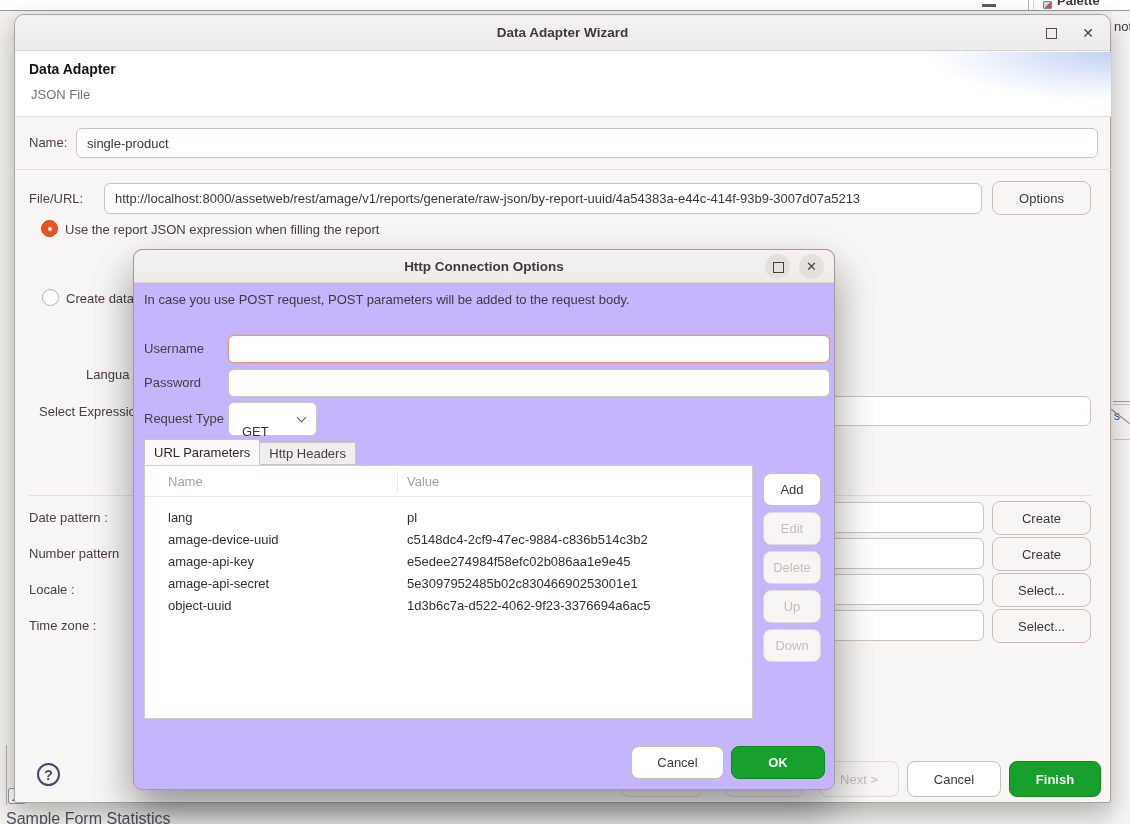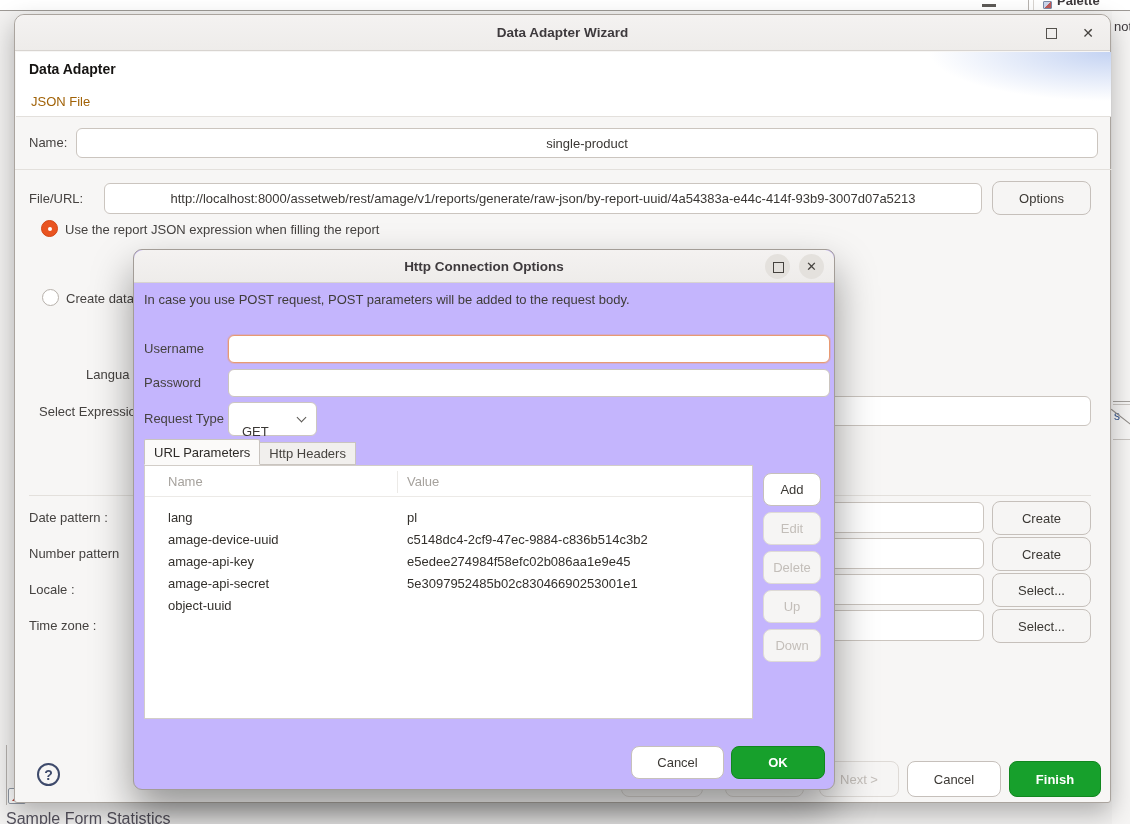--- a/index.html
+++ b/index.html
@@ -30,24 +30,24 @@
   
   .wizard { left:14px; top:14px; width:1097px; height:789px; background:#f7f6f5; border:1px solid #aaa49e; border-radius:10px 10px 3px 3px; box-shadow:0 10px 26px rgba(0,0,0,.28); }
   .w-titlebar { left:0; top:0; width:100%; height:36px; background:linear-gradient(#f4f2f1,#eeecea); border-bottom:1px solid #d8d4d0; border-radius:10px 10px 0 0; }
   .w-title { width:100%; text-align:center; line-height:36px; font-weight:bold; color:#3e3a3d; font-size:13.5px; }
   .winbox { top:13px; width:11px; height:11px; border:1.5px solid #55524e; cursor:pointer; }
   .w-max { right:53px; }
   .winx { top:8px; right:12px; width:20px; height:20px; text-align:center; line-height:20px; font-size:14px; color:#45423e; cursor:pointer; }
   .w-header { left:1px; top:37px; width:1095px; height:65px; background:#ffffff; border-bottom:1px solid #e3e0dc; overflow:hidden; }
   .w-swoosh { right:0; top:0; width:300px; height:65px; background:radial-gradient(ellipse 260px 70px at 100% 0, rgba(176,196,238,.75), rgba(255,255,255,0) 70%); }
   .w-header-title { left:13px; top:9px; font-weight:bold; font-size:14px; color:#161412; }
-  .w-header-sub { left:15px; top:42px; color:#a16207; }
+  .w-header-sub { left:15px; top:35px; color:#737373; }
 
   .label { color:#454240; }
-  .tinput { background:#ffffff; border:1px solid #cbc5bf; border-radius:6px; padding:0 10px; font-family:inherit; font-size:13px; color:#3a3734; outline:none;text-align:center; }
+  .tinput { background:#ffffff; border:1px solid #cbc5bf; border-radius:6px; padding:0 10px; font-family:inherit; font-size:13px; color:#3a3734; outline:none; }
   .btn { background:#ffffff; border:1px solid #c6c0bb; border-radius:8px; font-family:inherit; font-size:13px; color:#3b3834; text-align:center; cursor:pointer; }
   .btn.flat { background:#f6f5f4; }
   .btn:disabled, .btn.disabled { color:#c3beb9; border-color:#dedad6; background:#f6f5f4; cursor:default; }
   .btn.green { background:#17a02c; border-color:#11871f; color:#ffffff; font-weight:bold; }
 
   .name-label { left:14px; top:113px; line-height:30px; }
   .name-input { left:61px; top:113px; width:1022px; height:30px; }
   .sep1 { left:0px; top:154px; width:1097px; height:1px; background:#e3e0dc; }
   .fileurl-label { left:14px; top:168px; line-height:31px; }
   .fileurl-input { left:89px; top:168px; width:878px; height:31px; }
@@ -240,20 +240,21 @@
     <div class="abs prow" style="top:85px;">
       <span class="pname">amage-api-key</span>
       <span class="pvalue">e5edee274984f58efc02b086aa1e9e45</span>
     </div>
     <div class="abs prow" style="top:107px;">
       <span class="pname">amage-api-secret</span>
       <span class="pvalue">5e3097952485b02c83046690253001e1</span>
     </div>
     <div class="abs prow" style="top:129px;">
       <span class="pname">object-uuid</span>
+      <span class="pvalue">1d3b6c7a-d522-4062-9f23-3376694a6ac5</span>
     </div>
   </div>
 
   <button class="abs btn side-btn" style="top:223px;">Add</button>
   <button class="abs btn side-btn" style="top:262px;" disabled="">Edit</button>
   <button class="abs btn side-btn" style="top:301px;" disabled="">Delete</button>
   <button class="abs btn side-btn" style="top:340px;" disabled="">Up</button>
   <button class="abs btn side-btn" style="top:379px;" disabled="">Down</button>
 
   <button class="abs btn m-cancel">Cancel</button>

